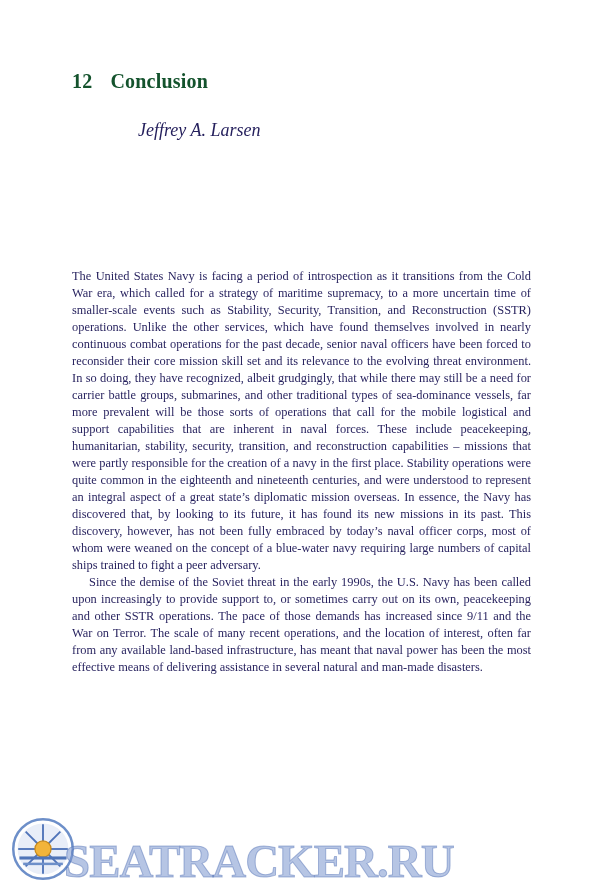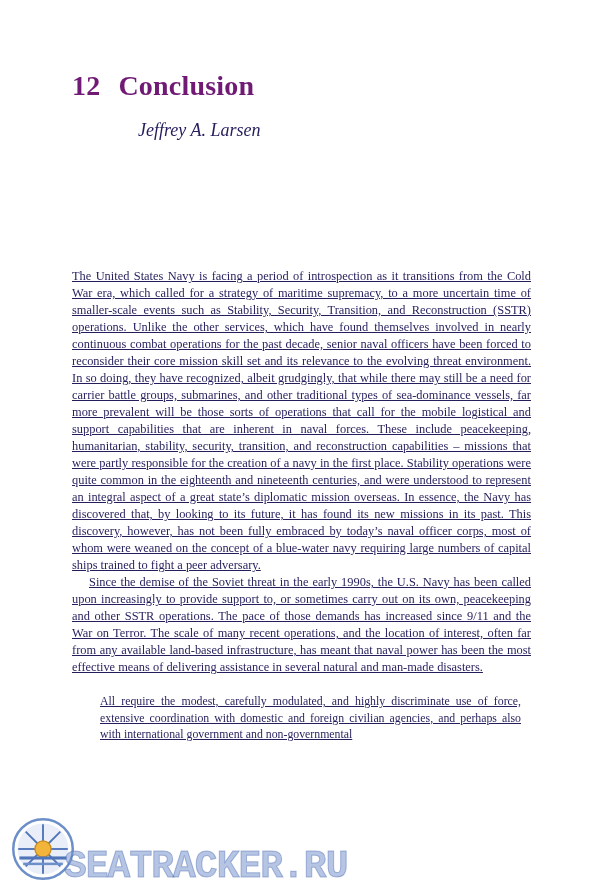--- a/index.html
+++ b/index.html
@@ -16,24 +16,24 @@
     overflow: hidden;
   }
   .page {
     position: absolute;
     inset: 0;
   }
   .chapter-head {
     position: absolute;
     left: 72px;
     top: 70px;
-    font-size: 28px;
+    font-size: 20px;
     font-weight: bold;
     letter-spacing: 0.2px;
-    color: #701a75;
+    color: #14532d;
   }
   .chapter-head .num {
     margin-right: 18px;
   }
   .author {
     position: absolute;
     left: 138px;
     top: 120px;
     font-size: 18px;
     font-style: italic;
@@ -44,21 +44,20 @@
     left: 72px;
     top: 268px;
     width: 459px;
     font-size: 12.4px;
     line-height: 17.0px;
     text-align: justify;
     color: #241f5c;
   }
   .body-col p {
     margin: 0;
-    text-decoration: underline;
   }
   .body-col p.indent {
     text-indent: 17px;
   }
   .quote {
     margin-top: 17px;
     margin-left: 28px;
     margin-right: 10px;
     font-size: 11.8px;
     line-height: 16.6px;
@@ -74,23 +73,23 @@
     left: 0;
     bottom: 0;
     width: 603px;
     height: 96px;
     pointer-events: none;
   }
   .wm-text {
     position: absolute;
     left: 64px;
     bottom: 6px;
-    font-family: Liberation Mono, monospace;
+    font-family: Liberation Serif, serif;
     font-weight: bold;
-    font-size: 38px;
+    font-size: 47px;
     letter-spacing: -1px;
     color: rgba(122, 150, 206, 0.55);
     white-space: nowrap;
     -webkit-text-stroke: 1px rgba(80, 110, 180, 0.45);
   }
   .wm-sun {
     position: absolute;
     left: 12px;
     bottom: 14px;
     width: 62px;
@@ -104,23 +103,20 @@
 
   <div class="chapter-head">
     <span class="num">12</span><span>Conclusion</span>
   </div>
 
   <div class="author">Jeffrey A. Larsen</div>
 
   <div class="body-col">
     <p>The United States Navy is facing a period of introspection as it transitions from the Cold War era, which called for a strategy of maritime supremacy, to a more uncertain time of smaller-scale events such as Stability, Security, Transition, and Reconstruction (SSTR) operations. Unlike the other services, which have found themselves involved in nearly continuous combat operations for the past decade, senior naval officers have been forced to reconsider their core mission skill set and its relevance to the evolving threat environment. In so doing, they have recognized, albeit grudgingly, that while there may still be a need for carrier battle groups, submarines, and other traditional types of sea-dominance vessels, far more prevalent will be those sorts of operations that call for the mobile logistical and support capabilities that are inherent in naval forces. These include peacekeeping, humanitarian, stability, security, transition, and reconstruction capabilities – missions that were partly responsible for the creation of a navy in the first place. Stability operations were quite common in the eighteenth and nineteenth centuries, and were understood to represent an integral aspect of a great state’s diplomatic mission overseas. In essence, the Navy has discovered that, by looking to its future, it has found its new missions in its past. This discovery, however, has not been fully embraced by today’s naval officer corps, most of whom were weaned on the concept of a blue-water navy requiring large numbers of capital ships trained to fight a peer adversary.</p>
     <p class="indent">Since the demise of the Soviet threat in the early 1990s, the U.S. Navy has been called upon increasingly to provide support to, or sometimes carry out on its own, peacekeeping and other SSTR operations. The pace of those demands has increased since 9/11 and the War on Terror. The scale of many recent operations, and the location of interest, often far from any available land-based infrastructure, has meant that naval power has been the most effective means of delivering assistance in several natural and man-made disasters.</p>
-    <div class="quote">
-      <p>All require the modest, carefully modulated, and highly discriminate use of force, extensive coordination with domestic and foreign civilian agencies, and perhaps also with international government and non-governmental</p>
-    </div>
   </div>
 
   <div class="watermark">
     <svg class="wm-sun" viewBox="0 0 100 100">
       <circle cx="50" cy="50" r="48" fill="none" stroke="#6d8fc9" stroke-width="4"></circle>
       <circle cx="50" cy="50" r="41" fill="#e9eef8"></circle>
       <g stroke="#4f74b8" stroke-width="3">
         <line x1="50" y1="10" x2="50" y2="50"></line>
         <line x1="22" y1="22" x2="50" y2="50"></line>
         <line x1="78" y1="22" x2="50" y2="50"></line>

